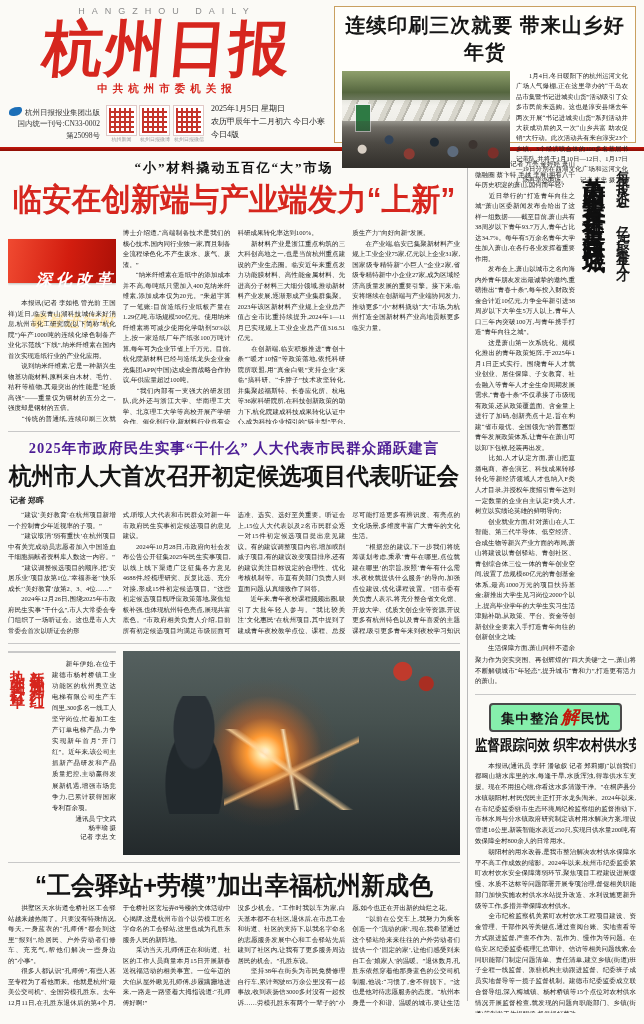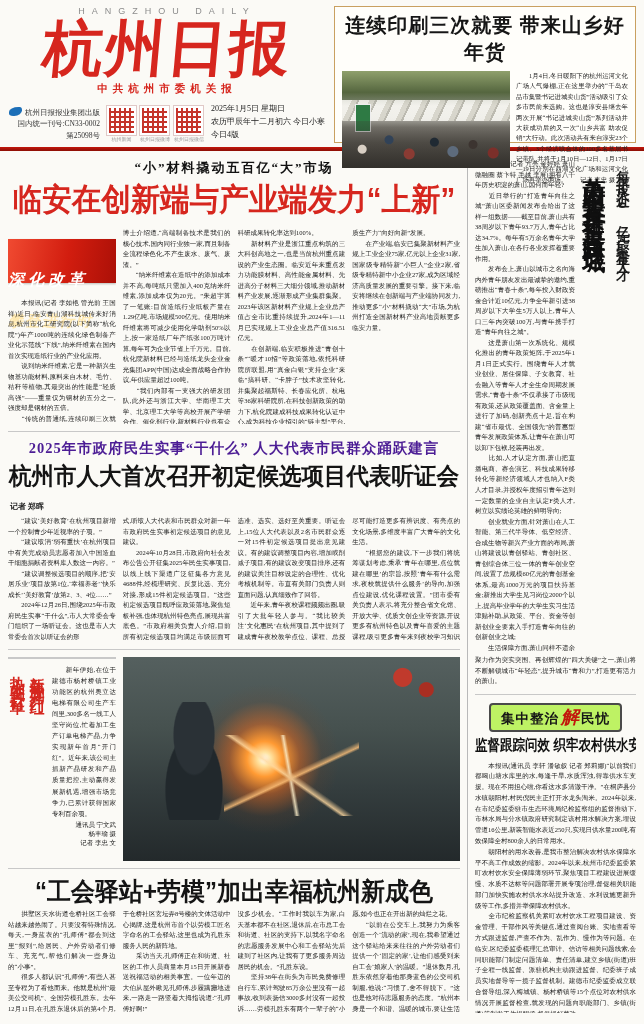--- a/index.html
+++ b/index.html
@@ -51,29 +51,29 @@
   .right{flex:1;padding-left:7px;overflow:hidden;}
   .hdiv{height:1px;background:#c8c8c8;margin:7px 0;}
   
   .lead-kicker{text-align:center;font-size:13px;font-weight:bold;letter-spacing:2px;margin-top:8px;color:#111;}
   .lead-headline{text-align:center;font-family:"Liberation Sans",sans-serif;font-weight:900;font-size:29.5px;
                  color:#d6261e;margin:3px 0 8px 0;letter-spacing:0;transform:scaleY(1.06);white-space:nowrap;}
   .cols{display:flex;gap:7px;overflow:hidden;}
   .lead-cols{height:196px;}
   .col{flex:1;font-size:6.5px;line-height:1.62;text-align:justify;white-space:pre-line;color:#222;overflow:hidden;}
   .badge{height:44px;background:linear-gradient(100deg,#f04a31 0%,#d21d0f 55%,#ab1007 100%);color:#fff;
-         font-family:"Liberation Sans",sans-serif;font-style:italic;font-weight:900;text-align:left;
+         font-family:"Liberation Sans",sans-serif;font-style:italic;font-weight:900;text-align:right;
          padding-top:18px;margin-bottom:5px;box-sizing:border-box;box-shadow:0 1px 2px rgba(0,0,0,.25);}
   .badge-l1{font-size:16px;letter-spacing:4px;}
   .badge-l2{font-size:15px;letter-spacing:2px;color:#ffe9b0;margin-top:6px;}
   
   .renda-kicker{text-align:center;font-size:14.5px;font-weight:bold;letter-spacing:1px;color:#4c1d95;}
   .renda-headline{text-align:center;font-family:"Liberation Sans",sans-serif;font-weight:900;font-size:22.5px;
                   color:#141414;margin:3px 0 2px 0;white-space:nowrap;transform:scaleY(1.05);}
-  .byline{font-size:8px;font-weight:bold;color:#222;margin:9px 0 4px 2px;}
+  .byline{font-size:8px;font-weight:bold;color:#222;margin:3px 0 4px 2px;}
   .renda-cols{height:126px;}
   
   .bottom-row{display:flex;gap:7px;height:204px;margin-top:2px;}
   .photo-story{width:108px;flex:none;display:flex;gap:5px;border-top:2px solid #c8c8c8;padding-top:5px;box-sizing:border-box;}
   .ps-head{writing-mode:vertical-rl;font-family:"Liberation Sans",sans-serif;font-weight:900;color:#d6261e;
            font-size:15px;line-height:1.3;letter-spacing:4px;white-space:pre-line;height:100%;}
   .ps-right{flex:1;display:flex;flex-direction:column;}
   .ps-body{font-size:6.5px;line-height:1.7;text-align:justify;white-space:pre-line;color:#222;}
   .ps-credit{font-size:6.5px;text-align:right;white-space:pre-line;margin-top:2px;color:#222;}
   .photo-weld{flex:1;position:relative;overflow:hidden;
@@ -95,21 +95,21 @@
   .union-cols{height:106px;}
   
   .xs-row{display:flex;gap:6px;height:494px;margin-top:8px;overflow:hidden;}
   .xs-body{width:100px;flex:none;font-size:6.5px;line-height:1.62;text-align:justify;white-space:pre-line;color:#222;overflow:hidden;}
   .xs-head{writing-mode:vertical-rl;font-family:"Liberation Sans",sans-serif;font-weight:900;font-size:23px;
            letter-spacing:4px;line-height:1.15;color:#101010;height:100%;}
   .xs-kicker{writing-mode:vertical-rl;font-size:13.5px;letter-spacing:6px;color:#1a1a1a;height:252px;font-weight:bold;}
   .xs-tail{font-size:6.5px;line-height:1.62;text-align:justify;color:#222;margin-top:2px;}
   
   .sup-badge{margin:8px auto 3px auto;width:fit-content;border:2px solid #4a4a4a;border-radius:4px;
-             padding:0 10px 1px 10px;background:#bef264;display:flex;align-items:baseline;gap:1px;}
+             padding:0 10px 1px 10px;background:#86efac;display:flex;align-items:baseline;gap:1px;}
   .sb-black{font-family:"Liberation Sans",sans-serif;font-weight:900;font-size:13.5px;letter-spacing:1px;color:#161616;}
   .sb-red{font-family:"DejaVu Serif",serif;font-style:italic;font-weight:bold;font-size:18px;color:#c2170c;padding:0 1px;}
   .sup-headline{text-align:center;font-family:"Liberation Sans",sans-serif;font-weight:900;font-size:12.5px;
                 color:#111;transform:scaleY(1.2);margin:5px 0 7px 0;white-space:nowrap;}
   .sup-body{font-size:6.5px;line-height:1.66;text-align:justify;white-space:pre-line;color:#222;height:262px;overflow:hidden;}
 </style>
 </head>
 <body>
 
 <div class="page">

